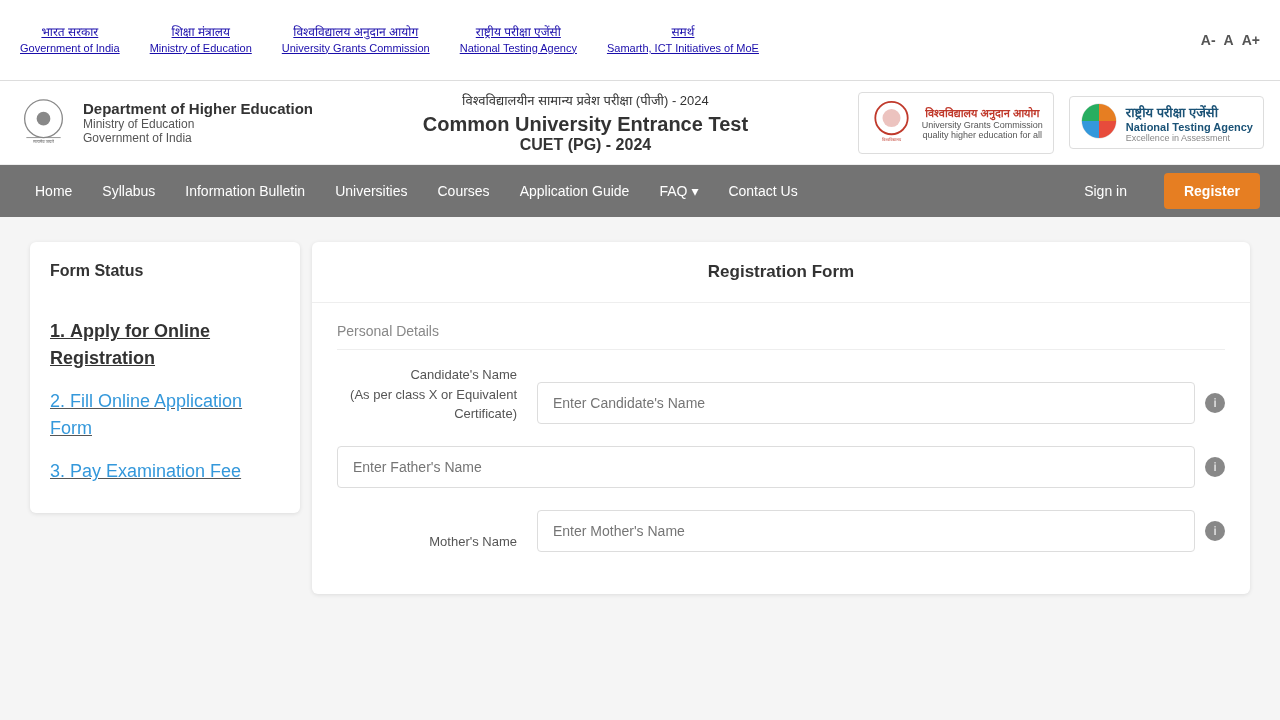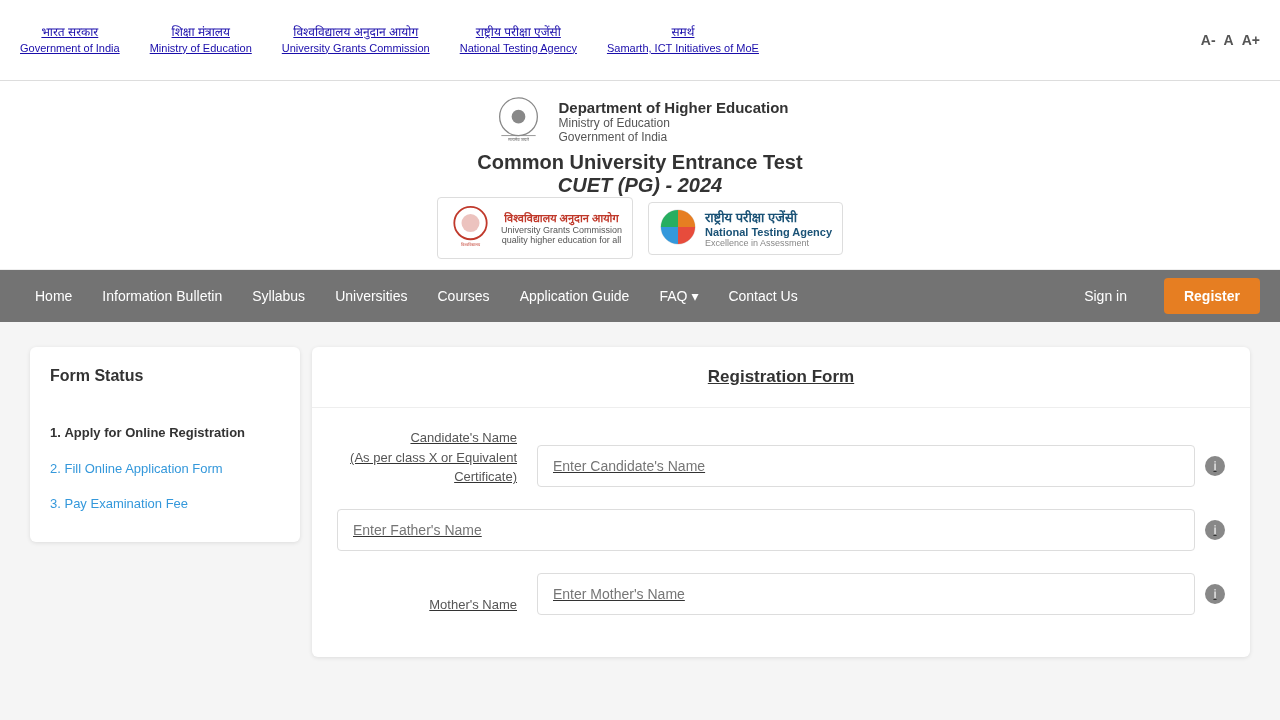--- a/index.html
+++ b/index.html
@@ -22,34 +22,33 @@
     .font-size-controls span { cursor: pointer; color: #555; font-weight: bold; }
 
     
     .header {
       background: #fff;
       padding: 10px 16px;
       display: flex;
       align-items: center;
       justify-content: space-between;
       border-bottom: 1px solid #eee;
-      flex-direction: column;
     }
     .header-left { display: flex; align-items: center; gap: 12px; }
     .header-logo { width: 55px; height: 60px; }
     .header-logo svg { width: 100%; height: 100%; }
     .header-dept { }
     .header-dept .dept-name { font-size: 15px; font-weight: bold; color: #333; }
     .header-dept .ministry { font-size: 12px; color: #555; }
     .header-dept .govt { font-size: 12px; color: #555; }
 
     .header-center { text-align: center; }
     .header-center .hindi-title { font-size: 13px; color: #333; margin-bottom: 4px; }
     .header-center .main-title { font-size: 20px; font-weight: bold; color: #333; }
-    .header-center .sub-title { font-size: 20px; font-weight: bold; color: #333; font-style: italic; }
+    .header-center .sub-title { font-size: 16px; font-weight: bold; color: #333; }
 
     .header-right { display: flex; align-items: center; gap: 15px; }
     .ugc-logo { display: flex; align-items: center; gap: 8px; border: 1px solid #ddd; padding: 5px 10px; border-radius: 4px; }
     .ugc-logo .ugc-emblem { width: 45px; height: 50px; }
     .ugc-logo .ugc-text { font-size: 11px; color: #c0392b; font-weight: bold; text-align: center; line-height: 1.3; }
     .ugc-logo .ugc-sub { font-size: 9px; color: #555; text-align: center; }
     .nta-logo { display: flex; align-items: center; gap: 8px; border: 1px solid #ddd; padding: 5px 10px; border-radius: 4px; }
     .nta-logo .nta-main { font-size: 13px; font-weight: bold; color: #1a5276; }
     .nta-logo .nta-sub { font-size: 9px; color: #888; }
 
@@ -112,34 +111,34 @@
     .form-status-title {
       font-size: 16px;
       font-weight: bold;
       color: #333;
       margin-bottom: 20px;
       padding-bottom: 10px;
     }
     .status-steps { list-style: none; }
     .status-step {
       padding: 8px 0;
-      font-size: 13px;
+      font-size: 18px;
       color: #555;
       line-height: 1.5;
+      text-decoration: underline;
     }
     .status-step.active { font-weight: bold; color: #333; }
     .status-step a { color: #3498db; text-decoration: none; }
 
     
     .registration-panel {
       flex: 1;
       background: #fff;
       border-radius: 6px;
       box-shadow: 0 1px 4px rgba(0,0,0,0.1);
-      text-decoration: underline;
     }
     .reg-header {
       padding: 20px 25px;
       border-bottom: 1px solid #eee;
       font-size: 17px;
       font-weight: bold;
       color: #333;
       text-align: center;
     }
     .reg-body { padding: 20px 25px; }
@@ -239,20 +238,21 @@
         <line x1="10" y1="52" x2="50" y2="52" stroke="#888" stroke-width="1"></line>
       </svg>
     </div>
     <div class="header-dept">
       <div class="dept-name">Department of Higher Education</div>
       <div class="ministry">Ministry of Education</div>
       <div class="govt">Government of India</div>
     </div>
   </div>
   <div class="header-center">
+    <div class="hindi-title">विश्वविद्यालयीन सामान्य प्रवेश परीक्षा (पीजी) - 2024</div>
     <div class="main-title">Common University Entrance Test</div>
     <div class="sub-title">CUET (PG) - 2024</div>
   </div>
   <div class="header-right">
     <div class="ugc-logo">
       <div class="ugc-emblem">
         <svg viewBox="0 0 50 55" xmlns="http://www.w3.org/2000/svg" width="45" height="50">
           <circle cx="25" cy="22" r="18" fill="none" stroke="#c0392b" stroke-width="2"></circle>
           <circle cx="25" cy="22" r="10" fill="#c0392b" opacity="0.3"></circle>
           <text x="25" y="48" text-anchor="middle" font-size="4.5" fill="#c0392b">विश्वविद्यालय</text>
@@ -279,22 +279,22 @@
         <div class="nta-main" style="font-size:11px;">National Testing Agency</div>
         <div class="nta-sub">Excellence in Assessment</div>
       </div>
     </div>
   </div>
 </div>
 
 <nav class="navbar">
   <div class="nav-links">
     <div class="nav-item">Home</div>
+    <div class="nav-item">Syllabus</div>
     <div class="nav-item">Information Bulletin</div>
-    <div class="nav-item">Syllabus</div>
     <div class="nav-item">Universities</div>
     <div class="nav-item">Courses</div>
     <div class="nav-item">Application Guide</div>
     <div class="nav-item">
       <span>FAQ</span>
       <span>▾</span>
     </div>
     <div class="nav-item">Contact Us</div>
   </div>
   <div class="nav-auth">
@@ -316,20 +316,21 @@
       </li>
       <li class="status-step">
         <a href="#">3. <span>Pay Examination Fee</span></a>
       </li>
     </ul>
   </div>
 
   <div class="registration-panel">
     <div class="reg-header">Registration Form</div>
     <div class="reg-body">
+      <div class="section-title">Personal Details</div>
 
       <div class="form-row">
         <div class="form-label">
           <span>Candidate's Name</span><br>
           <span>(As per class X or Equivalent Certificate)</span>
         </div>
         <div class="form-input-wrap">
           <input class="form-input" type="text" placeholder="Enter Candidate's Name" style="">
           <div class="info-icon">ℹ</div>
         </div>

